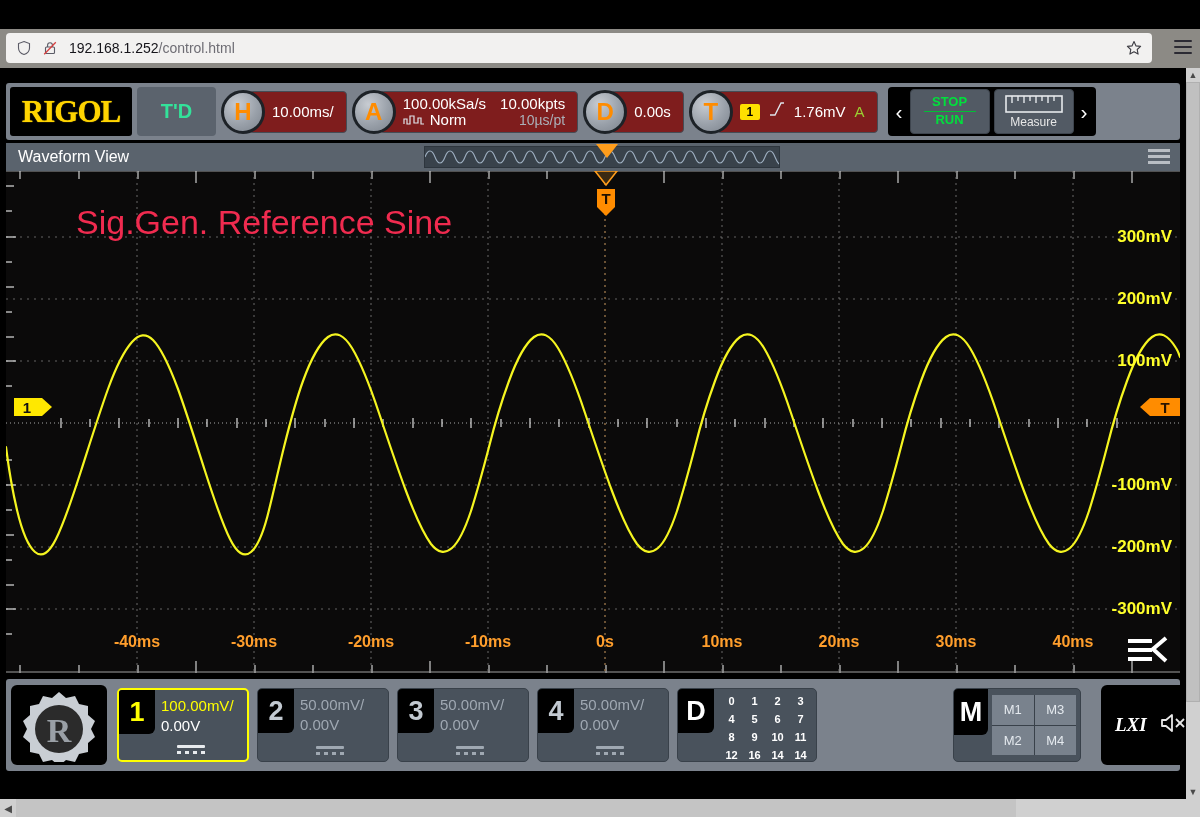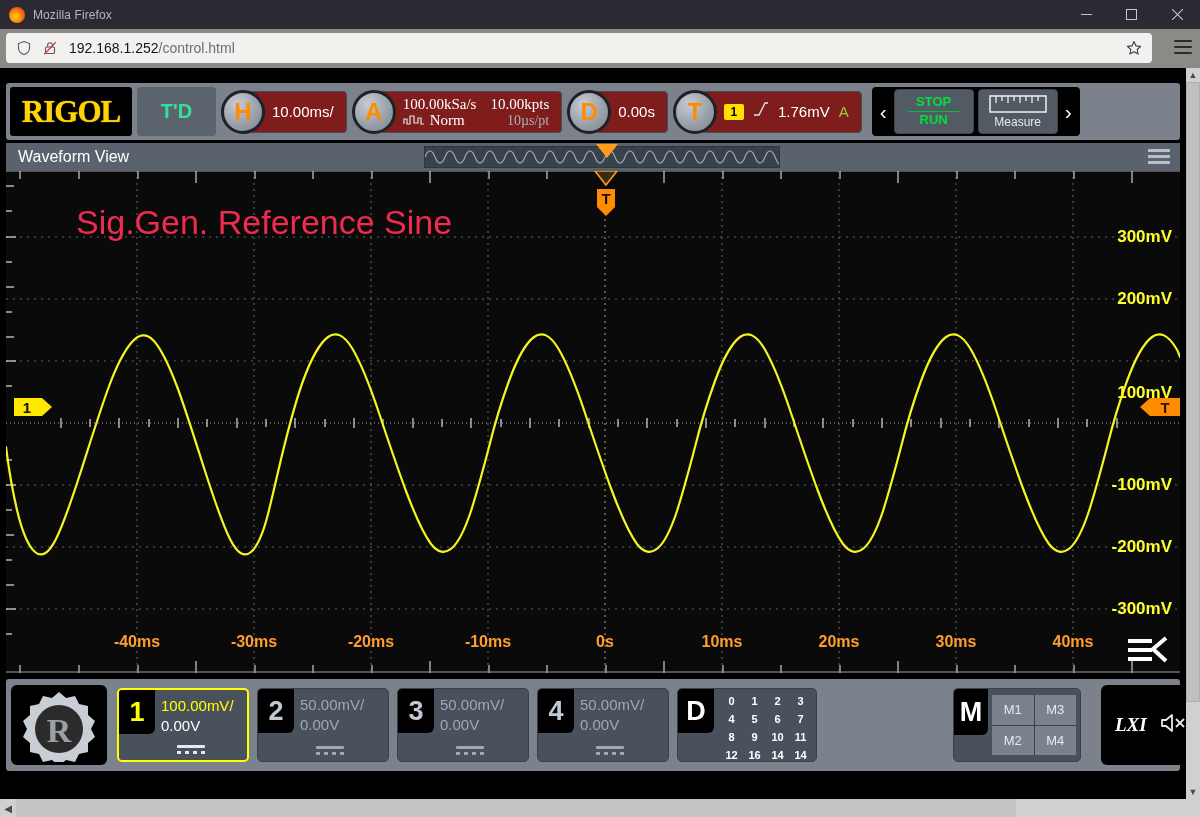--- a/index.html
+++ b/index.html
@@ -129,21 +129,21 @@
   .field {
     height: 42px; background: #7f1d1d; border: 1px solid #454c55;
     border-radius: 4px; margin-left: -16px; padding-left: 22px; padding-right: 12px;
     display:flex; align-items:center; color:#fff; font-size:15px; box-sizing:border-box;
     position: relative; z-index: 2;
   }
   .field.two {
     flex-direction: column; align-items: flex-start; justify-content: center;
     line-height: 1.08; padding-top:1px;
   }
-  .acq-grid { display:flex; gap: 14px; align-items:center;font-family:Liberation Serif, serif; }
+  .acq-grid { display:flex; gap: 14px; align-items:center; }
   .acq-col { display:flex; flex-direction:column; }
   .acq-row { display:flex; align-items:center; gap:5px; }
   .acq-main { color:#fff; font-size:15px; }
   .acq-sub  { color:#aab0b8; font-size:14px; }
   .sq-icon { width:22px;height:14px; }
   .trigbadge {
     width: 20px; height: 16px; background: #ffe000; color:#000;
     font-size: 12px; font-weight:bold; border-radius:2px;
     display:flex; align-items:center; justify-content:center;
   }
@@ -289,42 +289,20 @@
     display:flex; align-items:center; padding: 0 14px; gap: 12px; flex:none;
   }
   .lxi-text { color:#fff; font-style: italic; font-weight:bold; font-size:19px; font-family:"Liberation Serif", serif;}
   .rmt { color:#e6e6e6; font-size:18px; }
 </style>
 </head>
 <body>
 
 <div id="root">
 
-  <div class="ff-titlebar">
-    <div class="ff-logo"></div>
-    <div class="ff-title">Mozilla Firefox</div>
-    <div class="ff-wincontrols">
-      <div class="ff-wc">
-        <svg width="11" height="11" viewBox="0 0 11 11">
-            <line x1="0" y1="5.5" x2="11" y2="5.5" stroke="#c8c7cd" stroke-width="1"></line>
-          </svg>
-      </div>
-      <div class="ff-wc">
-        <svg width="11" height="11" viewBox="0 0 11 11">
-            <rect x="0.5" y="0.5" width="10" height="10" fill="none" stroke="#c8c7cd" stroke-width="1"></rect>
-          </svg>
-      </div>
-      <div class="ff-wc">
-        <svg width="11" height="11" viewBox="0 0 11 11">
-            <line x1="0" y1="0" x2="11" y2="11" stroke="#c8c7cd" stroke-width="1.1"></line>
-            <line x1="11" y1="0" x2="0" y2="11" stroke="#c8c7cd" stroke-width="1.1"></line>
-          </svg>
-      </div>
-    </div>
-  </div>
 
   <div class="ff-navbar">
     <div class="ff-urlbar">
       <span class="ff-shield">
         <svg width="16" height="16" viewBox="0 0 16 16">
             <path d="M8 1.5 L13.5 3.6 V8 C13.5 11.4 10.9 13.6 8 14.5 C5.1 13.6 2.5 11.4 2.5 8 V3.6 Z" fill="none" stroke="#5b5b66" stroke-width="1.1"></path>
           </svg>
       </span>
       <span class="ff-lock">
         <svg width="16" height="16" viewBox="0 0 16 16">
@@ -642,21 +620,21 @@
 
         <div class="trig-level-marker">
           <svg width="44" height="24" viewBox="0 0 44 24">
             <path d="M44,3 H14 L4,12 L14,21 H44 Z" fill="#ff8c00"></path>
             <text x="29" y="18" font-family="Liberation Sans, sans-serif" font-size="15" font-weight="bold" fill="#2a1400" text-anchor="middle">T</text>
           </svg>
         </div>
 
         <div class="vlabel" style="top:56px;">300mV</div>
         <div class="vlabel" style="top:118px;">200mV</div>
-        <div class="vlabel" style="top:180px;margin-top:32px;">100mV</div>
+        <div class="vlabel" style="top:180px;">100mV</div>
         <div class="vlabel" style="top:304px;">-100mV</div>
         <div class="vlabel" style="top:366px;">-200mV</div>
         <div class="vlabel" style="top:428px;">-300mV</div>
 
         <div class="tlabel" style="left:86px;top:462px;width:90px;">-40ms</div>
         <div class="tlabel" style="left:203px;top:462px;width:90px;">-30ms</div>
         <div class="tlabel" style="left:320px;top:462px;width:90px;">-20ms</div>
         <div class="tlabel" style="left:437px;top:462px;width:90px;">-10ms</div>
         <div class="tlabel" style="left:554px;top:462px;width:90px;">0s</div>
         <div class="tlabel" style="left:671px;top:462px;width:90px;">10ms</div>

